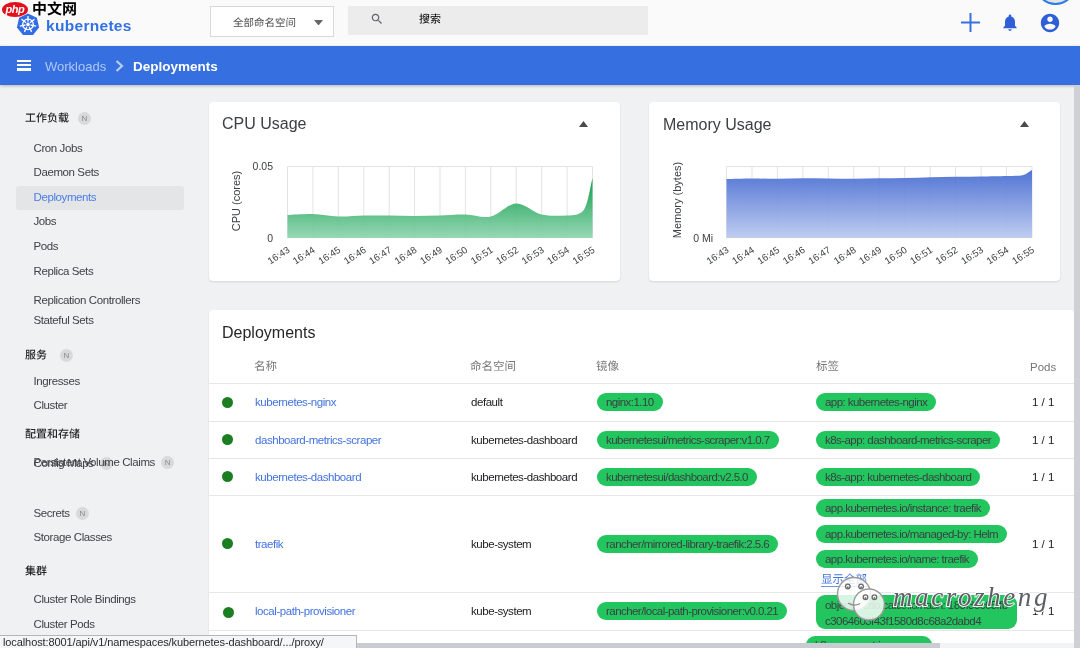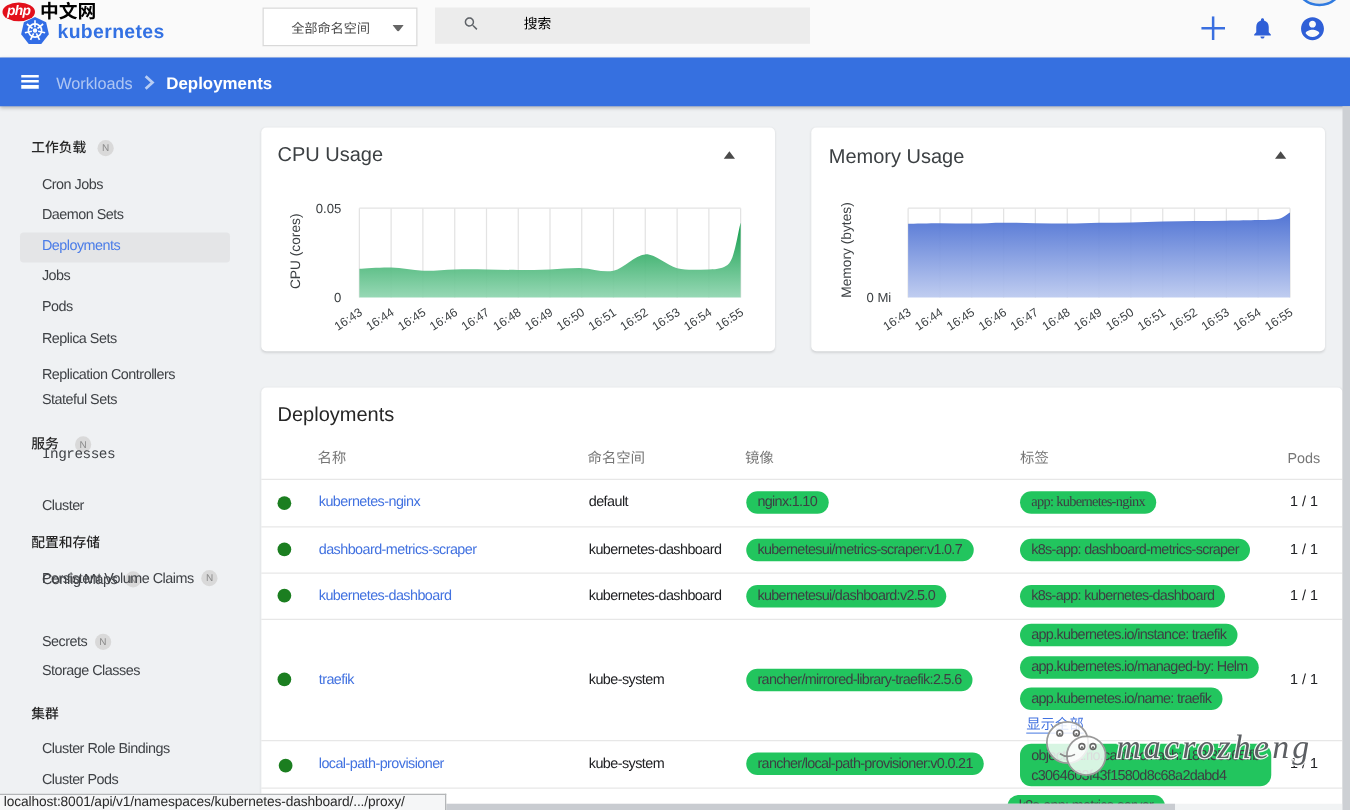--- a/index.html
+++ b/index.html
@@ -91,21 +91,21 @@
 <div class="sitem" style="top:190.5px;color:#4a7ce8;">Deployments</div>
 <div class="sitem" style="top:215px;">Jobs</div>
 <div class="sitem" style="top:240px;">Pods</div>
 <div class="sitem" style="top:264.5px;">Replica Sets</div>
 <div class="sitem" style="top:282px;margin-top:12px;">Replication Controllers</div>
 <div class="sitem" style="top:314px;">Stateful Sets</div>
 <svg class="abs" style="left:25px;top:348.5px;" width="24" height="15" viewBox="0 0 24 15">
     <path d="M1.1 0.8V4.8C1.1 6.4 1.1 8.6 0.3 10.1C0.6 10.2 1.0 10.5 1.2 10.6C1.6 9.6 1.9 8.2 2.0 6.9H3.5V9.4C3.5 9.6 3.4 9.6 3.3 9.6C3.1 9.6 2.7 9.6 2.2 9.6C2.4 9.9 2.5 10.3 2.5 10.6C3.2 10.6 3.7 10.6 4.0 10.4C4.3 10.2 4.4 9.9 4.4 9.4V0.8ZM2.0 1.8H3.5V3.3H2.0ZM2.0 4.3H3.5V5.9H2.0L2.0 4.8ZM9.3 5.5C9.1 6.3 8.7 7.1 8.4 7.7C7.9 7.1 7.6 6.3 7.3 5.5ZM5.2 0.8V10.6H6.2V9.8C6.4 10.0 6.7 10.3 6.8 10.6C7.4 10.2 7.9 9.8 8.4 9.3C8.9 9.8 9.4 10.3 10.1 10.6C10.2 10.4 10.5 10.0 10.7 9.8C10.1 9.5 9.5 9.0 9.0 8.5C9.6 7.5 10.1 6.3 10.4 4.8L9.8 4.6L9.6 4.6H6.2V1.8H9.1V2.9C9.1 3.1 9.0 3.1 8.9 3.1C8.7 3.1 8.1 3.1 7.5 3.1C7.6 3.3 7.7 3.7 7.8 4.0C8.6 4.0 9.2 4.0 9.6 3.8C10.0 3.7 10.1 3.4 10.1 2.9V0.8ZM6.4 5.5C6.8 6.6 7.2 7.6 7.8 8.5C7.3 9.0 6.8 9.5 6.2 9.8V5.5Z M15.8 5.5C15.7 5.9 15.7 6.2 15.6 6.5H12.3V7.4H15.2C14.6 8.7 13.4 9.4 11.6 9.7C11.8 9.9 12.1 10.4 12.2 10.6C14.3 10.1 15.6 9.1 16.3 7.4H19.5C19.3 8.7 19.1 9.3 18.9 9.5C18.8 9.6 18.6 9.6 18.4 9.6C18.1 9.6 17.3 9.6 16.6 9.5C16.8 9.8 17.0 10.2 17.0 10.4C17.7 10.5 18.3 10.5 18.7 10.5C19.1 10.4 19.4 10.4 19.7 10.1C20.1 9.8 20.4 8.9 20.6 7.0C20.6 6.8 20.7 6.5 20.7 6.5H16.7C16.7 6.2 16.8 5.9 16.9 5.6ZM19.0 2.4C18.4 2.9 17.5 3.4 16.6 3.8C15.7 3.5 15.1 3.0 14.6 2.5L14.7 2.4ZM15.1 0.4C14.5 1.3 13.5 2.4 11.9 3.2C12.1 3.3 12.4 3.7 12.5 3.9C13.1 3.7 13.5 3.4 13.9 3.0C14.3 3.5 14.8 3.9 15.4 4.2C14.1 4.5 12.8 4.8 11.5 4.9C11.6 5.1 11.8 5.5 11.9 5.8C13.5 5.6 15.1 5.3 16.6 4.8C17.8 5.2 19.3 5.5 21.0 5.7C21.2 5.4 21.4 5.0 21.6 4.7C20.2 4.7 18.9 4.5 17.8 4.2C19.0 3.6 20.0 2.8 20.7 1.9L20.0 1.4L19.9 1.5H15.6C15.8 1.2 16.0 0.9 16.2 0.6Z" fill="#262626"></path>
   </svg>
 <span class="nbadge abs" style="left:54px;top:349px;">N</span>
-<div class="sitem" style="top:357px;font-family:Liberation Mono, monospace;">Ingresses</div>
+<div class="sitem" style="top:375px;">Ingresses</div>
 <div class="sitem" style="top:398.5px;">Cluster</div>
 <svg class="abs" style="left:25px;top:428px;" width="57" height="15" viewBox="0 0 57 15">
     <path d="M6.0 0.9V1.9H9.3V4.3H6.0V9.0C6.0 10.2 6.4 10.5 7.5 10.5C7.7 10.5 9.0 10.5 9.2 10.5C10.3 10.5 10.6 9.9 10.7 8.1C10.4 8.1 10.0 7.9 9.7 7.7C9.7 9.2 9.6 9.5 9.1 9.5C8.9 9.5 7.8 9.5 7.6 9.5C7.2 9.5 7.1 9.4 7.1 9.0V5.3H9.3V6.0H10.3V0.9ZM1.6 8.0H4.5V9.0H1.6ZM1.6 7.3V6.4C1.7 6.4 1.9 6.6 2.0 6.7C2.6 6.1 2.8 5.2 2.8 4.6V3.7H3.3V5.7C3.3 6.3 3.4 6.4 3.9 6.4C4.0 6.4 4.3 6.4 4.3 6.4H4.5V7.3ZM0.6 0.8V1.7H2.1V2.8H0.8V10.5H1.6V9.8H4.5V10.4H5.3V2.8H4.1V1.7H5.5V0.8ZM2.8 2.8V1.7H3.4V2.8ZM1.6 6.3V3.7H2.3V4.6C2.3 5.1 2.2 5.8 1.6 6.3ZM3.8 3.7H4.5V5.8L4.4 5.8C4.4 5.8 4.4 5.8 4.3 5.8C4.2 5.8 4.0 5.8 3.9 5.8C3.8 5.8 3.8 5.8 3.8 5.7Z M18.2 1.5H19.8V2.4H18.2ZM15.7 1.5H17.3V2.4H15.7ZM13.2 1.5H14.8V2.4H13.2ZM13.0 5.0V9.5H11.6V10.3H21.4V9.5H20.0V5.0H16.6L16.7 4.4H21.2V3.6H16.9L17.0 3.1H20.9V0.8H12.2V3.1H15.9L15.8 3.6H11.7V4.4H15.7L15.6 5.0ZM14.0 9.5V9.0H19.0V9.5ZM14.0 6.7H19.0V7.3H14.0ZM14.0 6.2V5.6H19.0V6.2ZM14.0 7.8H19.0V8.4H14.0Z M27.8 1.4V10.1H28.8V9.2H30.9V10.0H32.0V1.4ZM28.8 8.2V2.4H30.9V8.2ZM26.7 0.5C25.7 0.9 24.0 1.2 22.6 1.4C22.7 1.7 22.8 2.0 22.9 2.2C23.4 2.2 24.0 2.1 24.6 2.0V3.7H22.5V4.6H24.3C23.9 5.9 23.1 7.3 22.3 8.2C22.4 8.4 22.7 8.8 22.8 9.1C23.5 8.4 24.1 7.3 24.6 6.1V10.6H25.6V6.1C26.1 6.7 26.6 7.4 26.8 7.8L27.4 6.9C27.2 6.6 26.1 5.3 25.6 4.9V4.6H27.4V3.7H25.6V1.8C26.3 1.7 26.9 1.5 27.4 1.3Z M39.7 5.9V6.7H36.8V7.7H39.7V9.4C39.7 9.6 39.7 9.6 39.5 9.6C39.3 9.6 38.6 9.6 38.0 9.6C38.1 9.9 38.2 10.3 38.3 10.6C39.2 10.6 39.8 10.6 40.2 10.4C40.6 10.3 40.7 10.0 40.7 9.4V7.7H43.5V6.7H40.7V6.2C41.5 5.7 42.3 5.0 42.9 4.4L42.3 3.8L42.0 3.9H37.7V4.8H41.1C40.6 5.2 40.1 5.6 39.7 5.9ZM37.2 0.4C37.0 0.9 36.9 1.3 36.7 1.8H33.6V2.8H36.3C35.6 4.3 34.6 5.6 33.3 6.5C33.4 6.7 33.7 7.2 33.8 7.4C34.2 7.1 34.6 6.8 35.0 6.4V10.6H36.0V5.2C36.6 4.5 37.0 3.7 37.4 2.8H43.4V1.8H37.8C38.0 1.4 38.1 1.0 38.2 0.6Z M47.1 1.5C47.6 2.0 48.1 2.7 48.4 3.1L49.1 2.6C48.9 2.1 48.3 1.5 47.8 1.0ZM49.1 3.7V4.6H51.1C50.4 5.3 49.7 5.9 48.9 6.4C49.1 6.6 49.4 7.0 49.5 7.2C49.8 7.0 50.0 6.9 50.2 6.7V10.6H51.1V10.1H53.2V10.5H54.1V5.7H51.4C51.7 5.3 52.1 5.0 52.4 4.6H54.6V3.7H53.1C53.6 2.8 54.1 1.9 54.5 0.9L53.6 0.7C53.4 1.2 53.2 1.7 52.9 2.1V1.6H51.8V0.4H50.8V1.6H49.5V2.5H50.8V3.7ZM51.8 2.5H52.7C52.5 2.9 52.2 3.3 51.9 3.7H51.8ZM51.1 8.2H53.2V9.2H51.1ZM51.1 7.5V6.5H53.2V7.5ZM47.8 10.2C47.9 10.0 48.2 9.8 49.8 8.8C49.8 8.6 49.6 8.3 49.6 8.0L48.6 8.6V3.9H46.7V4.9H47.7V8.5C47.7 8.9 47.5 9.3 47.3 9.4C47.5 9.6 47.7 10.0 47.8 10.2ZM46.2 0.4C45.8 2.0 45.1 3.7 44.2 4.8C44.4 5.0 44.6 5.5 44.7 5.8C45.0 5.4 45.2 5.1 45.4 4.7V10.6H46.3V2.9C46.6 2.1 46.9 1.4 47.1 0.6Z" fill="#262626"></path>
   </svg>
 <div class="sitem" style="top:457px;">Config Maps<span class="nbadge">N</span></div>
 <div class="sitem" style="top:456px;">Persistent Volume Claims<span class="nbadge">N</span></div>
 <div class="sitem" style="top:506.5px;">Secrets<span class="nbadge">N</span></div>
 <div class="sitem" style="top:531px;">Storage Classes</div>
 <svg class="abs" style="left:25px;top:565px;" width="24" height="15" viewBox="0 0 24 15">
     <path d="M5.0 6.5V7.2H0.6V8.0H4.1C3.0 8.7 1.6 9.3 0.3 9.6C0.5 9.9 0.8 10.3 0.9 10.5C2.3 10.1 3.8 9.3 5.0 8.4V10.6H6.0V8.4C7.1 9.3 8.7 10.0 10.0 10.4C10.2 10.2 10.5 9.8 10.7 9.6C9.4 9.3 8.0 8.7 6.9 8.0H10.4V7.2H6.0V6.5ZM5.3 3.7V4.3H2.9V3.7ZM5.1 0.6C5.3 0.9 5.4 1.2 5.5 1.5H3.4C3.6 1.2 3.8 0.9 3.9 0.6L2.9 0.4C2.4 1.3 1.5 2.5 0.3 3.4C0.5 3.6 0.9 3.9 1.0 4.1C1.3 3.9 1.6 3.6 1.8 3.4V6.7H2.9V6.4H10.1V5.6H6.3V5.0H9.4V4.3H6.3V3.7H9.4V2.9H6.3V2.3H9.8V1.5H6.6C6.5 1.2 6.3 0.7 6.1 0.4ZM5.3 2.9H2.9V2.3H5.3ZM5.3 5.0V5.6H2.9V5.0Z M20.2 0.4C20.1 1.0 19.7 1.8 19.5 2.3L20.3 2.5C20.6 2.0 20.9 1.3 21.2 0.6ZM16.9 0.8C17.2 1.3 17.5 2.0 17.6 2.5H16.8V3.5H18.5V4.8H17.0V5.7H18.5V7.1H16.6V8.1H18.5V10.6H19.5V8.1H21.6V7.1H19.5V5.7H21.2V4.8H19.5V3.5H21.4V2.5H17.8L18.5 2.3C18.4 1.8 18.1 1.0 17.7 0.5ZM15.1 3.6V4.5H13.8C13.9 4.2 14.0 3.9 14.0 3.6ZM12.0 0.9V1.8H13.2L13.1 2.7H11.4V3.6H13.0C13.0 3.9 12.9 4.2 12.9 4.5H11.9V5.4H12.6C12.3 6.4 11.9 7.2 11.3 7.8C11.5 8.0 11.8 8.4 11.9 8.6C12.2 8.4 12.4 8.1 12.6 7.9V10.6H13.5V10.0H16.3V6.4H13.3C13.4 6.1 13.5 5.8 13.6 5.4H16.1V3.6H16.7V2.7H16.1V0.9ZM15.1 2.7H14.1L14.2 1.8H15.1ZM13.5 7.3H15.2V9.1H13.5Z" fill="#262626"></path>
@@ -229,21 +229,21 @@
 <svg class="abs" style="left:816px;top:359.7px;" width="25" height="15" viewBox="0 0 25 15">
     <path d="M5.4 1.3V2.2H10.4V1.3ZM9.0 6.4C9.5 7.5 10.0 9.0 10.2 9.9L11.0 9.6C10.8 8.7 10.3 7.3 9.7 6.2ZM5.6 6.2C5.3 7.4 4.8 8.6 4.2 9.5C4.4 9.6 4.7 9.8 4.9 9.9C5.5 9.0 6.1 7.7 6.4 6.4ZM4.9 4.1V4.9H7.3V9.9C7.3 10.1 7.3 10.1 7.1 10.1C6.9 10.1 6.4 10.1 5.8 10.1C5.9 10.4 6.0 10.7 6.1 11.0C6.9 11.0 7.4 11.0 7.8 10.8C8.1 10.7 8.2 10.4 8.2 9.9V4.9H11.0V4.1ZM2.3 0.5V2.9H0.6V3.7H2.1C1.8 5.1 1.0 6.8 0.3 7.6C0.4 7.9 0.7 8.2 0.8 8.5C1.3 7.7 1.9 6.5 2.3 5.3V11.0H3.2V5.0C3.6 5.6 4.0 6.3 4.2 6.7L4.7 6.0C4.5 5.7 3.5 4.4 3.2 4.0V3.7H4.7V2.9H3.2V0.5Z M16.4 6.9C16.8 7.6 17.2 8.6 17.4 9.3L18.1 9.0C18.0 8.4 17.5 7.4 17.1 6.6ZM13.5 7.2C14.0 7.9 14.6 8.9 14.8 9.5L15.5 9.1C15.3 8.5 14.7 7.6 14.2 6.9ZM19.6 5.5H14.9V6.2H19.6ZM18.1 0.4C17.8 1.2 17.3 2.1 16.7 2.6C16.8 2.7 17.0 2.8 17.1 2.9C16.0 4.2 13.8 5.3 11.9 5.9C12.1 6.0 12.3 6.3 12.4 6.6C13.2 6.3 14.1 5.9 14.9 5.5C15.8 5.0 16.6 4.5 17.3 3.8C18.5 4.9 20.4 6.0 22.0 6.5C22.2 6.2 22.4 5.9 22.6 5.7C20.9 5.3 18.8 4.3 17.7 3.4L18.0 3.1L17.5 2.9C17.7 2.7 17.9 2.4 18.1 2.2H19.1C19.5 2.7 19.9 3.3 20.1 3.7L20.9 3.5C20.7 3.1 20.4 2.6 20.1 2.2H22.3V1.5H18.5C18.7 1.2 18.8 0.9 18.9 0.6ZM13.6 0.4C13.3 1.5 12.6 2.7 11.9 3.4C12.1 3.5 12.5 3.7 12.6 3.9C13.0 3.4 13.4 2.8 13.8 2.2H14.3C14.6 2.7 14.8 3.3 14.9 3.7L15.7 3.5C15.6 3.1 15.4 2.6 15.1 2.2H17.0V1.5H14.1C14.2 1.2 14.3 0.9 14.4 0.6ZM20.2 6.7C19.7 7.8 19.1 9.1 18.4 10.0H12.2V10.7H22.2V10.0H19.4C19.9 9.1 20.5 7.9 21.0 6.9Z" fill="#757575"></path>
   </svg>
 <div class="colh" style="left:1030px;top:361px;">Pods</div>
 <div class="sep" style="top:383px;"></div>
 
 <div class="dot" style="left:222px;top:396.5px;"></div>
 <div class="lnk" style="left:255px;top:396px;">kubernetes-nginx</div>
 <div class="ns" style="left:471px;top:396px;">default</div>
 <div class="chip" style="left:597px;top:393px;">nginx:1.10</div>
-<div class="chip" style="left:816px;top:393px;font-family:Liberation Serif, serif;">app: kubernetes-nginx</div>
+<div class="chip" style="left:816px;top:393px;">app: kubernetes-nginx</div>
 <div class="pods" style="top:396px;">1 / 1</div>
 <div class="sep" style="top:420.5px;"></div>
 
 <div class="dot" style="left:222px;top:434px;"></div>
 <div class="lnk" style="left:255px;top:433.5px;">dashboard-metrics-scraper</div>
 <div class="ns" style="left:471px;top:433.5px;">kubernetes-dashboard</div>
 <div class="chip" style="left:597px;top:430.5px;">kubernetesui/metrics-scraper:v1.0.7</div>
 <div class="chip" style="left:816px;top:430.5px;">k8s-app: dashboard-metrics-scraper</div>
 <div class="pods" style="top:433.5px;">1 / 1</div>
 <div class="sep" style="top:457.5px;"></div>

